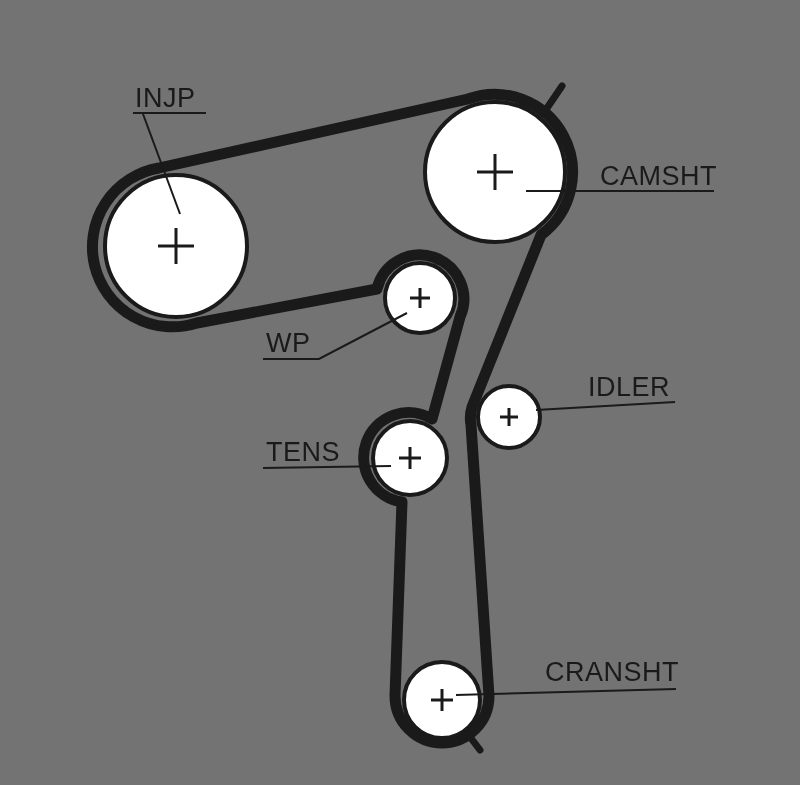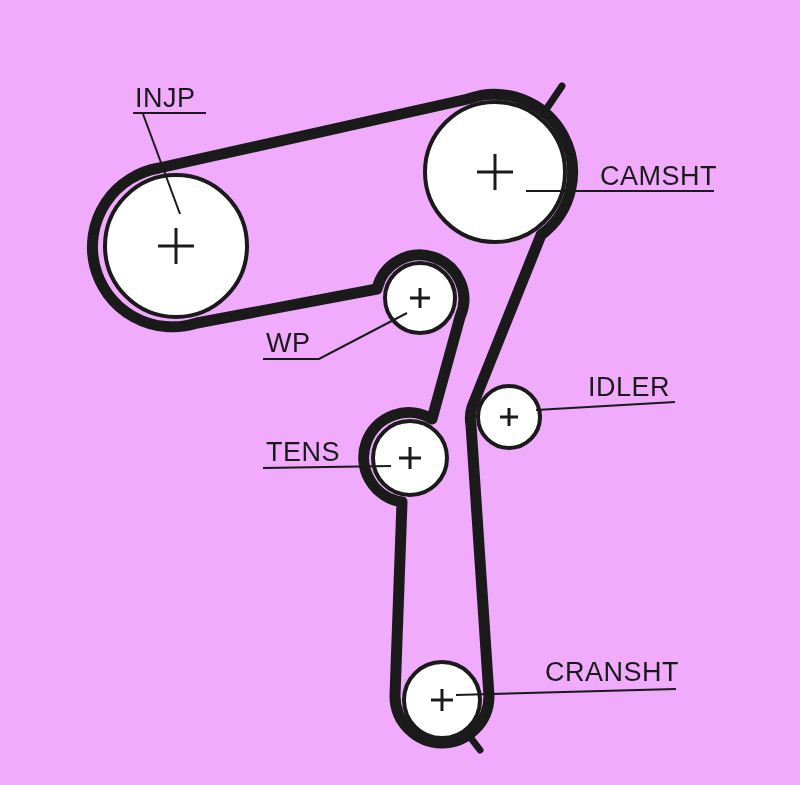--- a/index.html
+++ b/index.html
@@ -5,21 +5,21 @@
   html, body {
     margin: 0;
     padding: 0;
     background: #ffffff;
     font-family: "Liberation Sans", sans-serif;
   }
   .canvas {
     position: relative;
     width: 800px;
     height: 785px;
-    background: #f0abfc;
+    background: #737373;
     overflow: hidden;
   }
   svg text {
     font-family: "Liberation Sans", sans-serif;
     letter-spacing: 0.5px;
   }
 </style>
 </head>
 <body>
 

